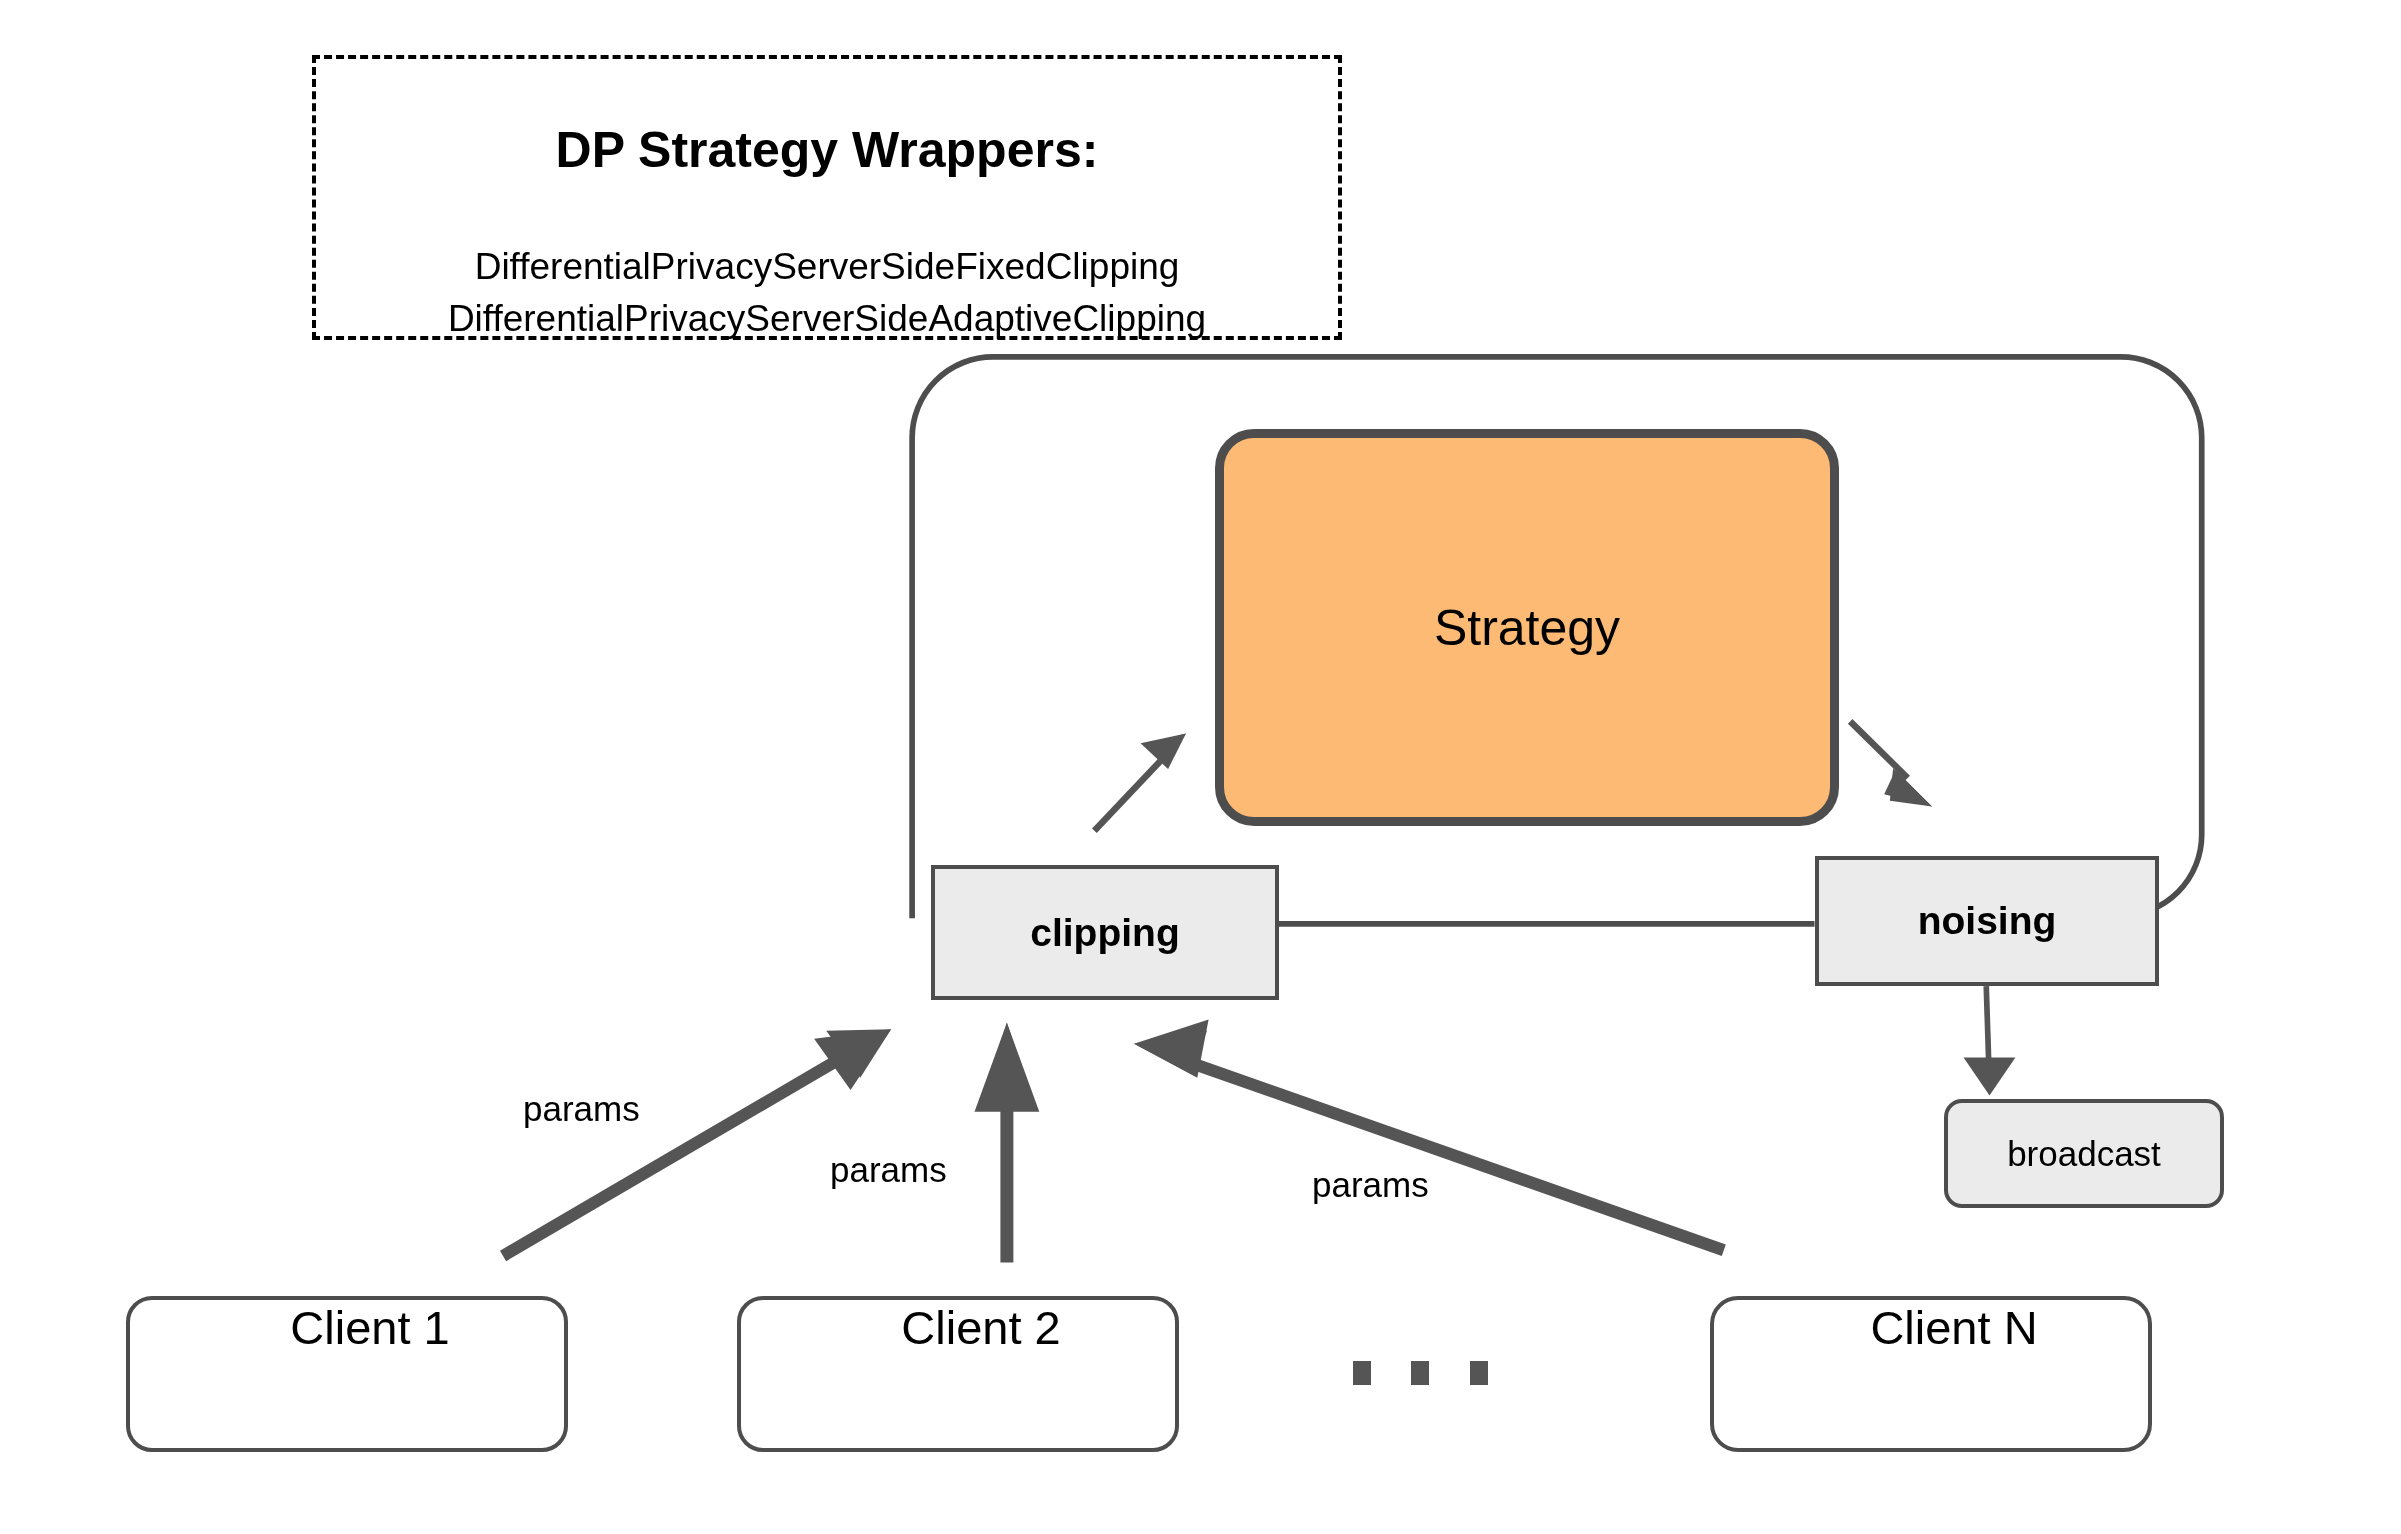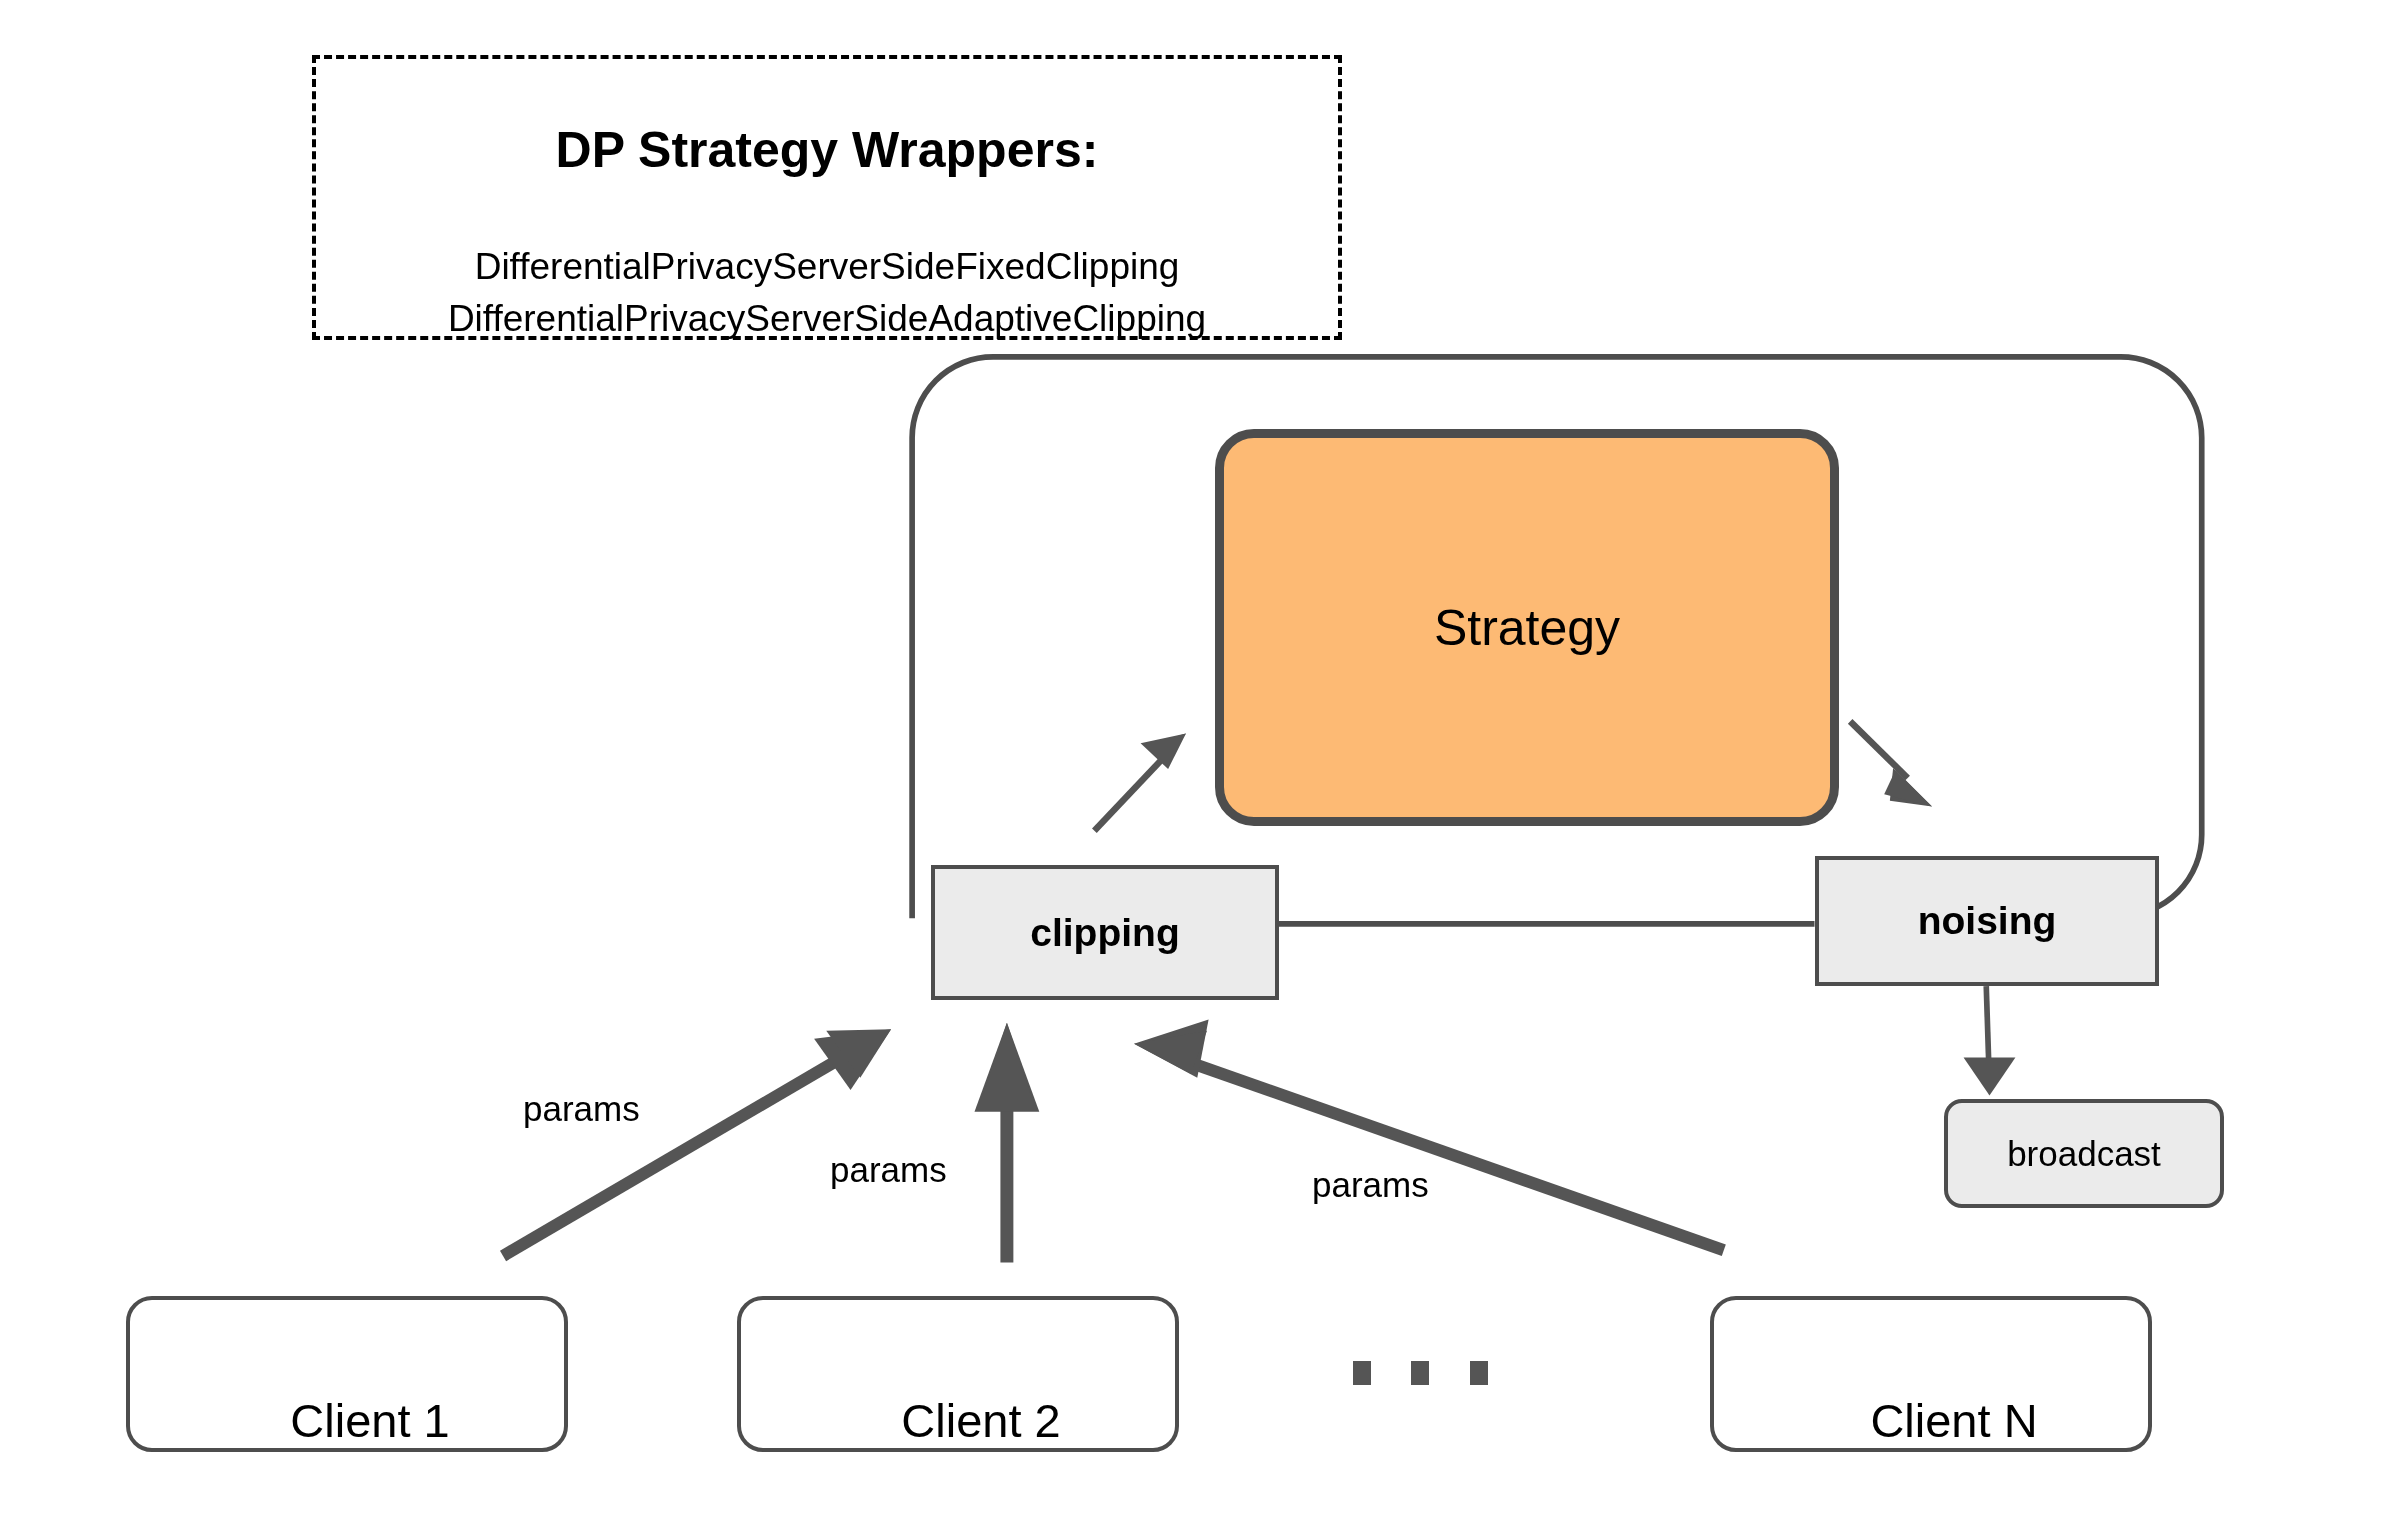--- a/index.html
+++ b/index.html
@@ -139,31 +139,31 @@
     color: #000000;
   }
 
   .client-box {
     position: absolute;
     box-sizing: border-box;
     background: #ffffff;
     border: 4.9px solid #4d4d4d;
     border-radius: 26px;
     display: flex;
-    align-items: flex-end;
+    align-items: flex-start;
     justify-content: center;
     padding-left: 46px;
   }
   .client-label {
     font-size: 47px;
     color: #000000;
   }
   #client-1 { left: 126px;  top: 1296px; width: 442px; height: 156px; }
   #client-2 { left: 737px;  top: 1296px; width: 442px; height: 156px; }
-  #client-n { left: 1710px; top: 1296px; width: 442px; height: 156px; }
+  #client-n { left: 1710px; top: 1296px; width: 442px; height: 156px; border-radius: 28px; }
 
   
   .ellipsis-group {
     position: absolute;
     left: 1353px;
     top: 1361px;
     width: 162px;
     height: 24px;
   }
   .ellipsis-dot {

